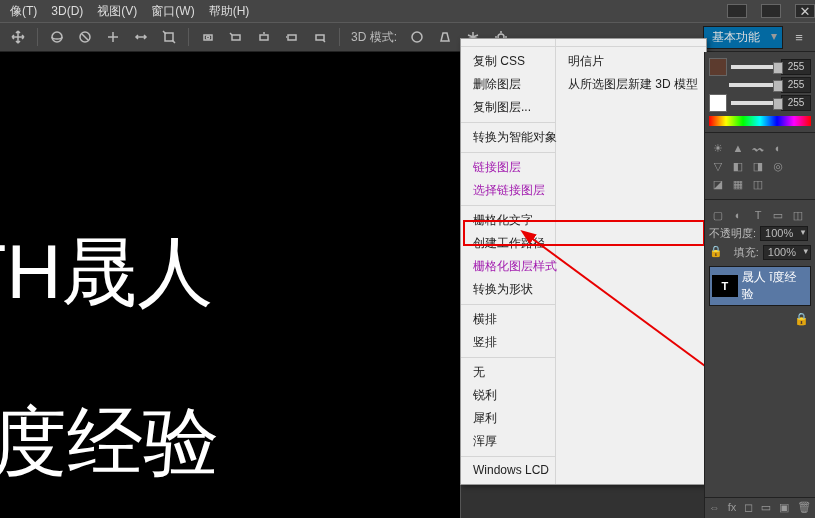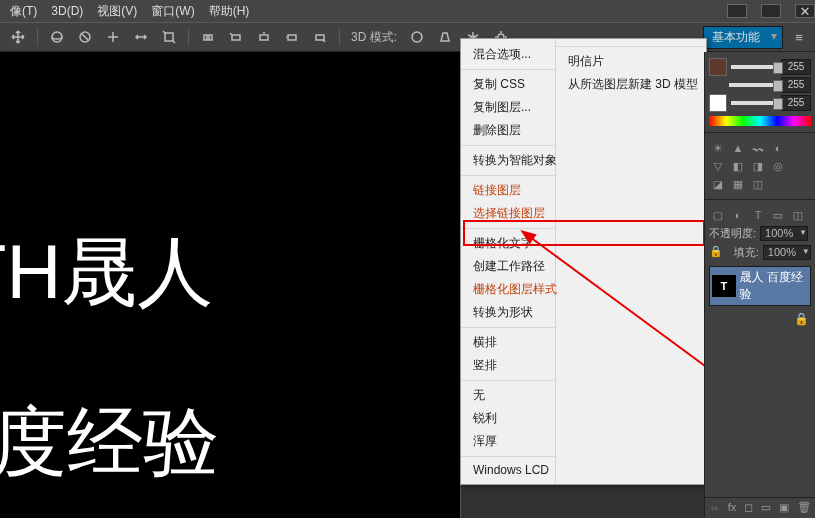--- a/index.html
+++ b/index.html
@@ -15,21 +15,21 @@
 .right-sel{background:#0369a1;border:1px solid #1a1a1a;padding:2px 22px 2px 8px;color:#ddd;font-size:12px;position:relative}
 .right-sel::after{content:"▾";position:absolute;right:5px;top:2px;color:#999}
 .workarea{position:absolute;left:0;top:52px;right:0;bottom:0}
 .canvas{position:absolute;left:0;top:0;width:460px;height:466px;background:#000;overflow:hidden;border-right:1px solid #555}
 .canvas .bigtext{position:absolute;color:#fff;font-size:76px;font-weight:400;white-space:nowrap}
 .ctx{position:absolute;left:460px;top:-14px;background:#f0f0f0;color:#222;font-size:12px;border:1px solid #999;box-shadow:2px 2px 5px rgba(0,0,0,.4);display:flex}
 .ctx-col{width:94px;border-right:1px solid #d5d5d5;padding:4px 0}
 .ctx-col.main{width:94px}
 .ctx-col.side{width:150px;border-right:none}
 .ctx-item{padding:3px 12px;white-space:nowrap}
-.ctx-item.disabled{color:#c2410c}
+.ctx-item.disabled{color:#a21caf}
 .ctx-sep{height:1px;background:#d5d5d5;margin:3px 0}
 .ctx-item.ellip::after{content:"..."}
 .redbox{position:absolute;border:2px solid #e80000;pointer-events:none}
 .arrow-svg{position:absolute;pointer-events:none}
 .rpanel{position:absolute;right:0;top:0;width:110px;height:466px;background:#414141;border-left:1px solid #222}
 .rpanel .row{display:flex;align-items:center;height:18px;padding:0 4px;gap:4px}
 .slider{flex:1;height:4px;background:#2a2a2a;position:relative}
 .slider .fill{position:absolute;left:0;top:0;height:100%;background:#ddd}
 .slider .knob{position:absolute;top:-3px;width:8px;height:10px;background:#bbb;border:1px solid #666}
 .valbox{width:28px;height:14px;background:#2a2a2a;border:1px solid #1a1a1a;color:#ccc;font-size:10px;text-align:center;line-height:14px}
@@ -158,41 +158,41 @@
 
 <div class="workarea">
 
   <div class="canvas">
     <div class="bigtext" style="left:-40px;top:170px">TH晟人</div>
     <div class="bigtext" style="left:-30px;top:340px">ī度经验</div>
   </div>
 
   <div class="ctx">
     <div class="ctx-col main" id="ctx-col1">
-        <div class="ctx-item ellip">混合选项</div>
         <div class="ctx-sep"></div>
         <div class="ctx-item">复制 CSS</div>
+        <div class="ctx-item">删除图层</div>
         <div class="ctx-item ellip">复制图层</div>
-        <div class="ctx-item">删除图层</div>
         <div class="ctx-sep"></div>
         <div class="ctx-item">转换为智能对象</div>
         <div class="ctx-sep"></div>
         <div class="ctx-item disabled">链接图层</div>
         <div class="ctx-item disabled">选择链接图层</div>
         <div class="ctx-sep"></div>
         <div class="ctx-item">栅格化文字</div>
         <div class="ctx-item">创建工作路径</div>
         <div class="ctx-item disabled">栅格化图层样式</div>
         <div class="ctx-item">转换为形状</div>
         <div class="ctx-sep"></div>
         <div class="ctx-item">横排</div>
         <div class="ctx-item">竖排</div>
         <div class="ctx-sep"></div>
         <div class="ctx-item">无</div>
         <div class="ctx-item">锐利</div>
+        <div class="ctx-item">犀利</div>
         <div class="ctx-item">浑厚</div>
         <div class="ctx-sep"></div>
         <div class="ctx-item">Windows LCD</div>
       </div>
     <div class="ctx-col side" id="ctx-col2">
         <div class="ctx-sep"></div>
         <div class="ctx-item">明信片</div>
         <div class="ctx-item">从所选图层新建 3D 模型</div>
       </div>
   </div>
@@ -266,21 +266,21 @@
       <span class="val">100%</span>
     </div>
     <div class="proprow">
       <span class="ic" style="color:#999">🔒</span>
       <span style="flex:1"></span>
       <span class="lab">填充:</span>
       <span class="val">100%</span>
     </div>
     <div class="layer-row sel">
       <div class="thumb">T</div>
-      <span>晟人 百度经验</span>
+      <span>晟人 ī度经验</span>
     </div>
     <div class="lockrow">
         <span>🔒</span>
       </div>
     <div style="position:absolute;bottom:4px;left:0;right:0;display:flex;justify-content:space-around;color:#999;font-size:11px;border-top:1px solid #222;padding-top:3px">
       <span class="ic">⇔</span>
       <span class="ic">fx</span>
       <span class="ic">◻</span>
       <span class="ic">▭</span>
       <span class="ic">▣</span>

